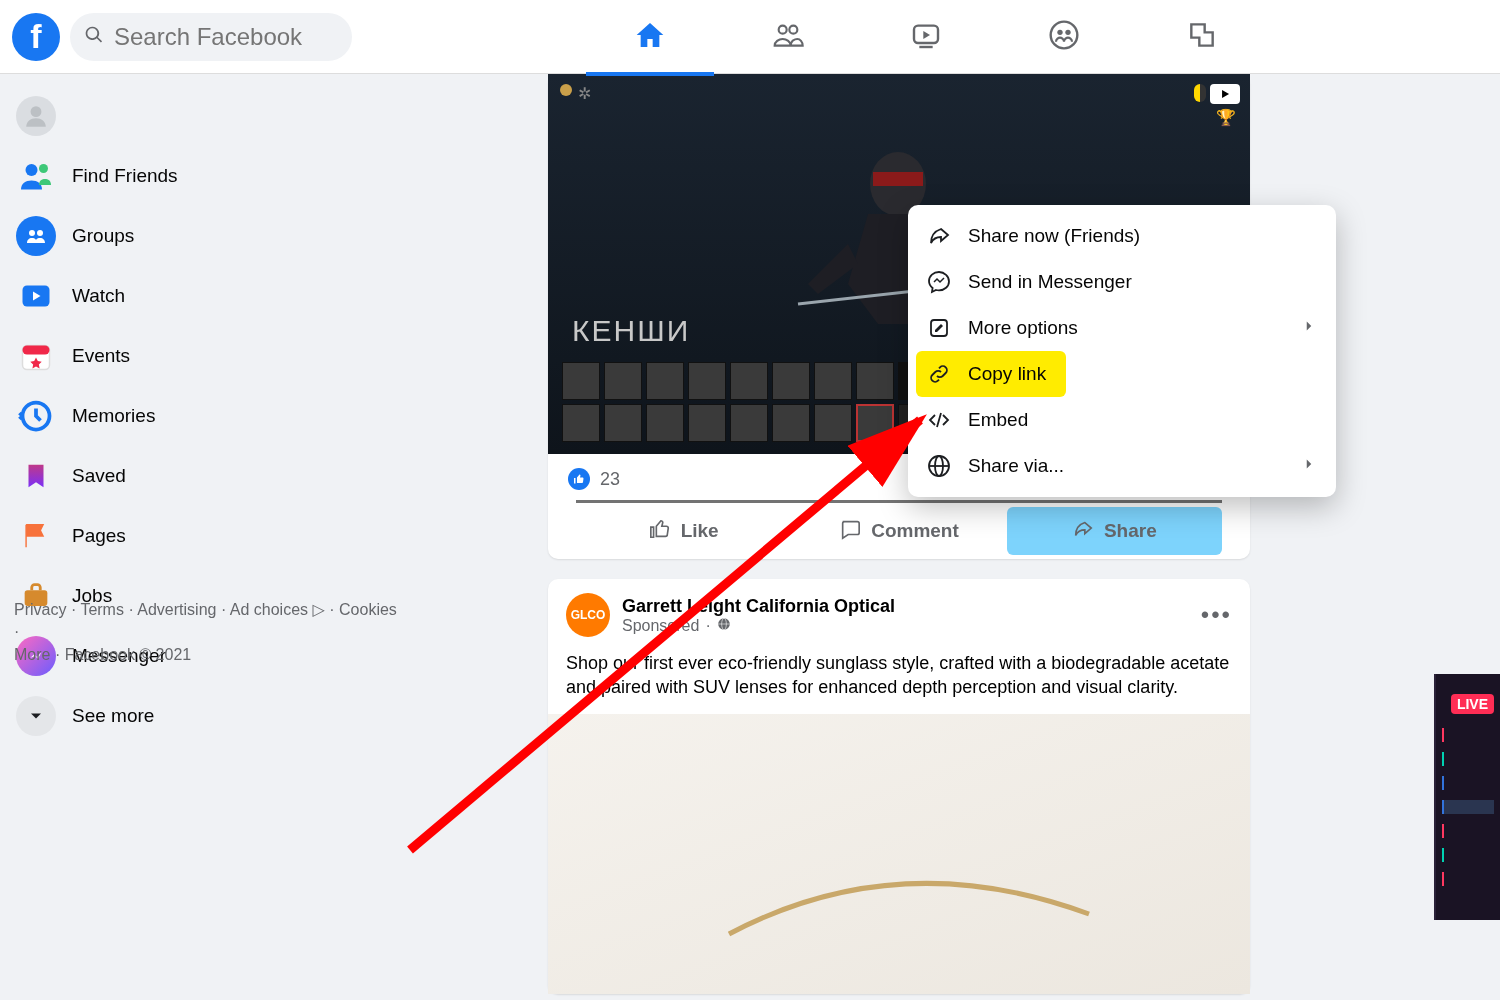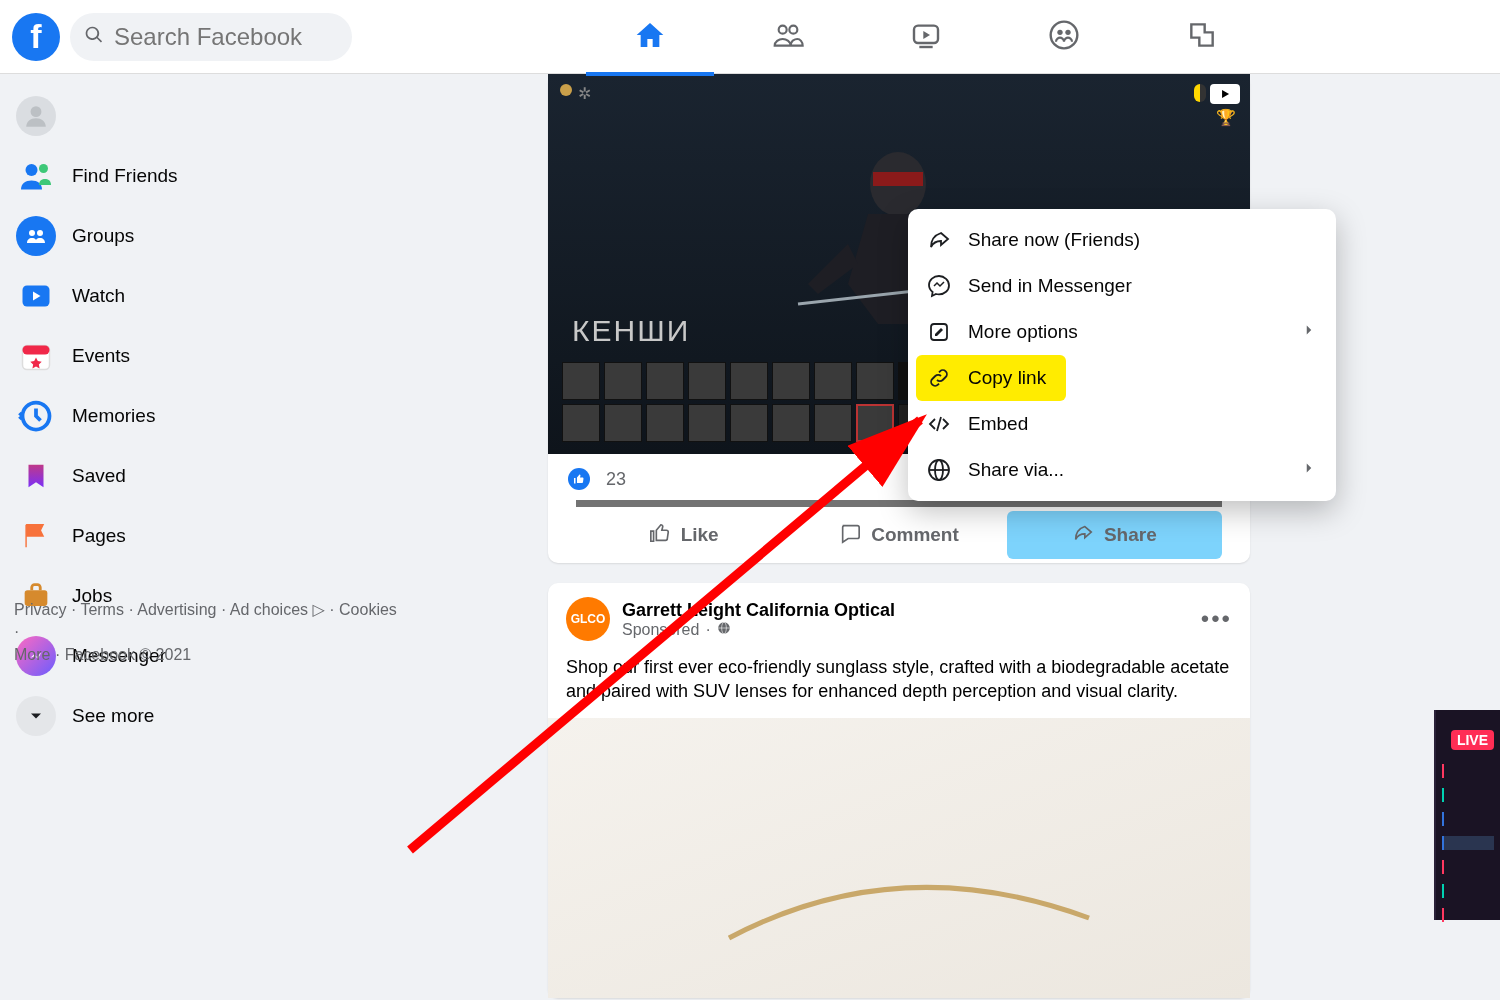--- a/index.html
+++ b/index.html
@@ -25,25 +25,25 @@
   .footer a { color: #65676b; text-decoration: none; }
 
   .feed { position: absolute; top: 74px; left: 548px; width: 702px; }
   .post { background: #fff; border-radius: 10px; margin-bottom: 20px; box-shadow: 0 1px 2px rgba(0,0,0,.1); overflow: visible; position: relative; }
   .post-media { height: 380px; background: linear-gradient(180deg,#1a2430 0%,#0e141b 100%); position: relative; }
   .post-media-overlay { position: absolute; left: 24px; bottom: 106px; color: #c8c8c8; font-size: 30px; letter-spacing: 2px; }
   .char-grid { position: absolute; bottom: 12px; left: 14px; right: 14px; display: flex; flex-direction: column; gap: 4px; }
   .char-row { display: flex; gap: 4px; }
   .char { width: 38px; height: 38px; background: #3a3a3a; border: 1px solid #111; }
   .char.q { background:#111; color:#fff; display:flex; align-items:center; justify-content:center; font-weight:bold; }
-  .post-stats { display: flex; align-items: center; padding: 14px 20px 10px; gap: 16px; }
+  .post-stats { display: flex; align-items: center; padding: 14px 20px 10px; gap: 10px; }
   .like-badge { width: 22px; height: 22px; background: #1877f2; border-radius: 50%; display: flex; align-items: center; justify-content: center; }
   .like-badge svg { width: 12px; height: 12px; fill: #fff; }
   .post-stats span { color: #65676b; font-size: 18px; }
-  .post-actions { display: flex; border-top: 7px solid #737373; margin: 0 28px; }
+  .post-actions { display: flex; border-top: 3px solid #737373; margin: 0 28px; }
   .pa-btn { flex: 1; display: flex; align-items: center; justify-content: center; gap: 10px; height: 48px; color: #65676b; font-size: 19px; font-weight: 600; border-radius: 6px; margin: 4px 0; }
   .pa-btn.active { background: #7dd3fc; }
   .pa-btn svg { width: 22px; height: 22px; fill: none; stroke: #65676b; stroke-width: 1.8; }
 
   .share-menu { position: absolute; right: -86px; bottom: 62px; width: 428px; background: #fff; border-radius: 10px; box-shadow: 0 10px 30px rgba(0,0,0,.25); padding: 8px; z-index: 50; }
   .share-menu::after { content: ''; position: absolute; bottom: -10px; right: 174px; border: 10px solid transparent; border-top-color: #fff; }
   .sm-item { display: flex; align-items: center; gap: 16px; padding: 10px 10px; border-radius: 6px; cursor: pointer; position: relative; }
   .sm-item.highlight { background: #ffec00; width: 150px; }
   .sm-icon { width: 26px; height: 26px; display: flex; align-items: center; justify-content: center; }
   .sm-icon svg { width: 24px; height: 24px; fill: none; stroke: #1c1e21; stroke-width: 1.8; }
@@ -53,21 +53,21 @@
   .post2-head { display: flex; align-items: center; padding: 14px 18px; gap: 12px; }
   .avatar-sp { width: 44px; height: 44px; border-radius: 50%; background: #ff7a00; display: flex; align-items: center; justify-content: center; color: #fff; font-size: 12px; font-weight: bold; }
   .post2-head .meta .name { font-weight: 600; font-size: 18px; }
   .post2-head .meta .sub { color: #65676b; font-size: 16px; display: flex; align-items: center; gap: 6px; }
   .post2-head .dots { margin-left: auto; color: #65676b; font-size: 24px; letter-spacing: 2px; }
   .post2-body { padding: 0 18px 14px; font-size: 18px; line-height: 1.35; }
   .post2-media { height: 280px; background: linear-gradient(160deg,#f5f2ed,#ece7df); position:relative; }
 
   .arrow { position: absolute; z-index: 200; pointer-events: none; }
 
-  .pip { position: fixed; right: 0; bottom: 80px; width: 66px; height: 210px; background: #1a1324; border-left: 2px solid #2a2138; }
+  .pip { position: fixed; right: 0; bottom: 80px; width: 66px; height: 246px; background: #1a1324; border-left: 2px solid #2a2138; }
   .live { position: absolute; top: 20px; right: 6px; background: #ff2d55; color: #fff; font-size: 14px; font-weight: bold; padding: 2px 6px; border-radius: 4px; }
   .pip .line { height: 14px; margin: 10px 6px; border-left: 2px solid; padding-left: 4px; font-size: 7px; color: #bbb; overflow:hidden; }
 
   .media-icon { position:absolute; top:10px; right:10px; width:30px; height:20px; background:#fff; border-radius:4px; display:flex; align-items:center; justify-content:center; }
   .fighter { position:absolute; top:50px; left:200px; width:300px; height:260px; }
 </style>
 </head>
 <body>
 
 <div class="topbar">

